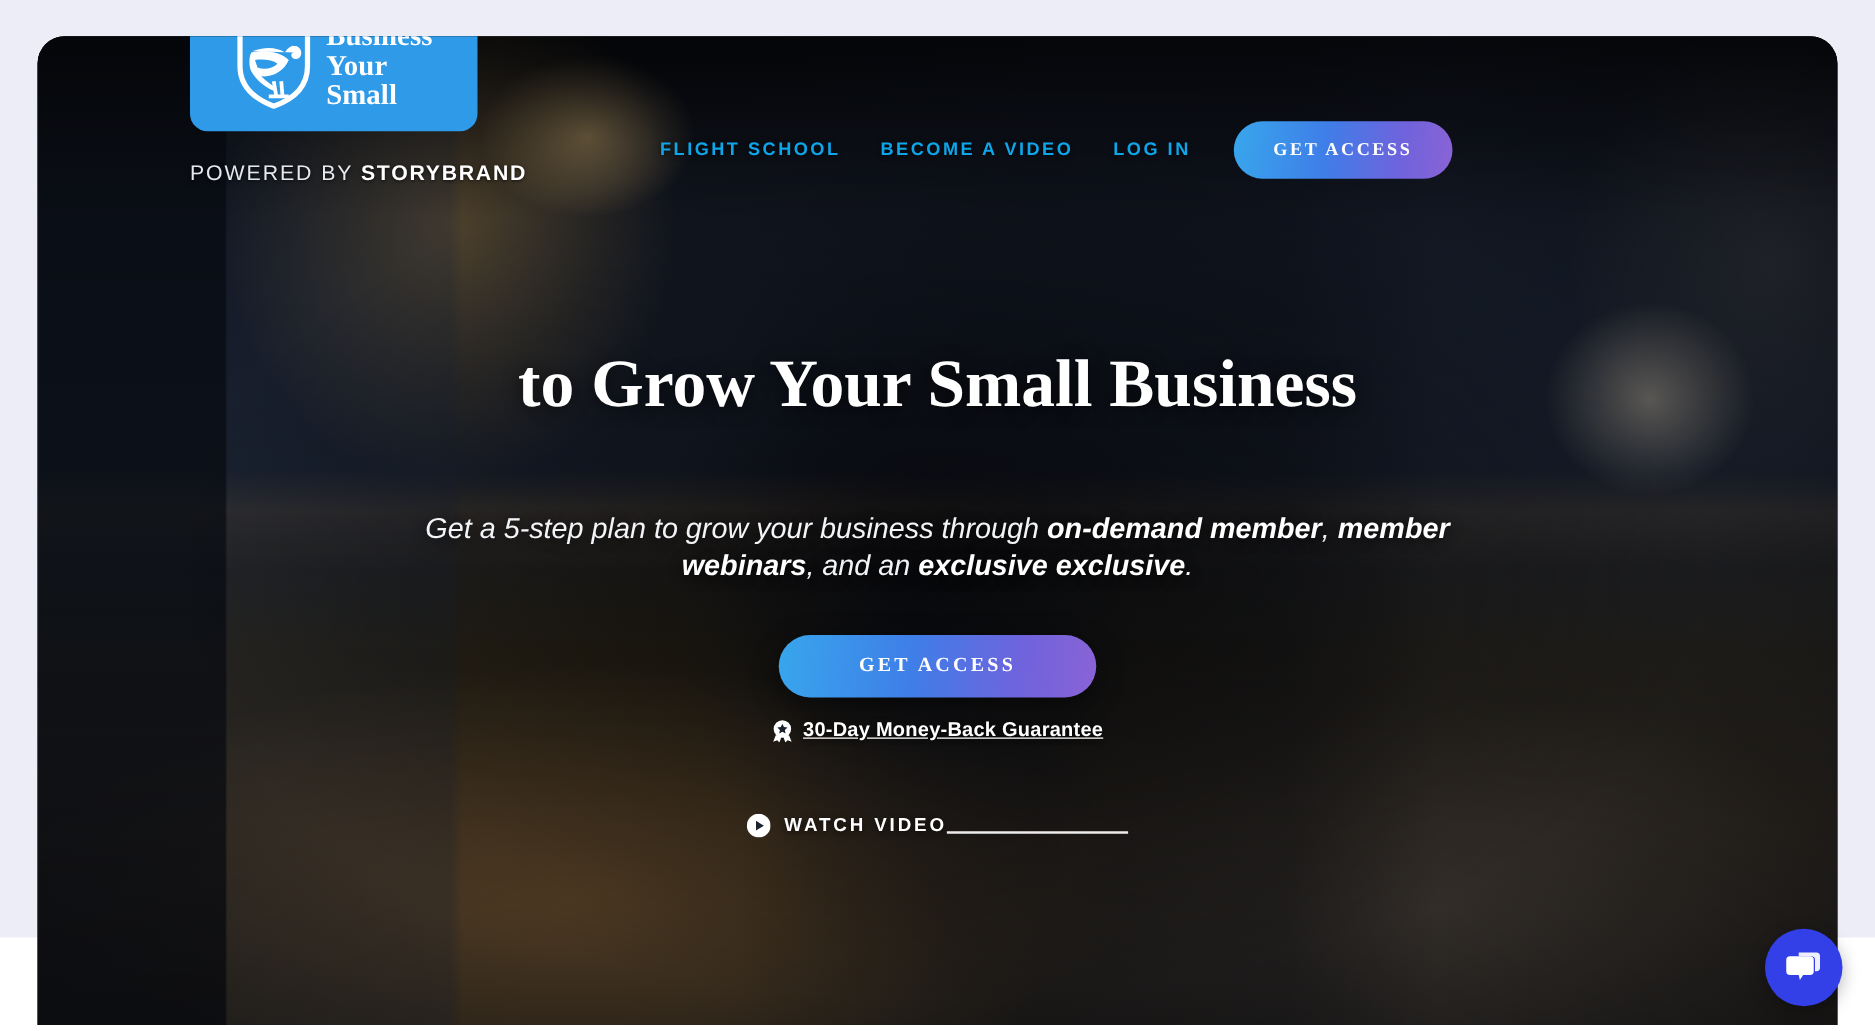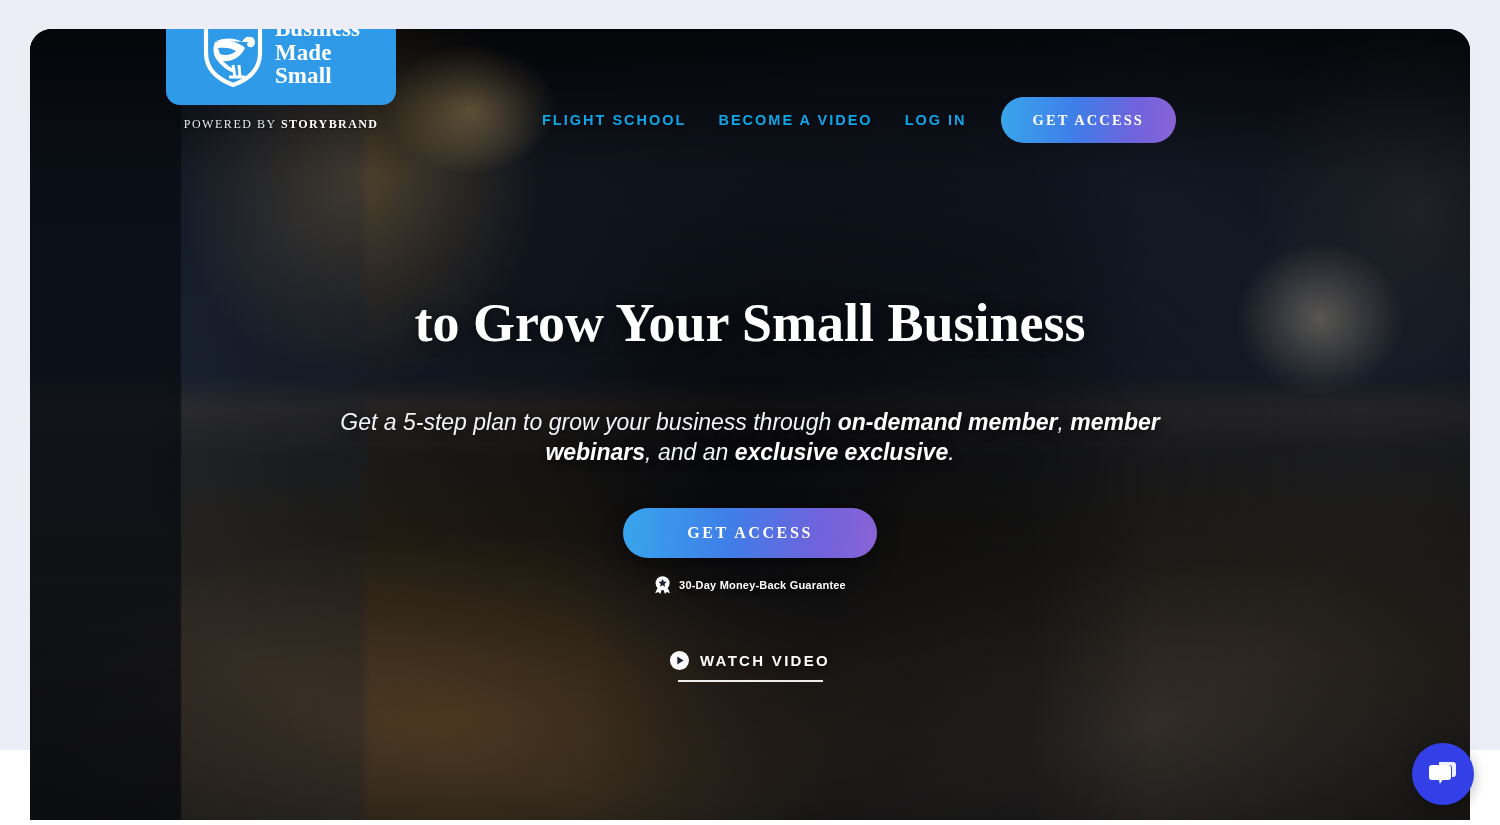--- a/index.html
+++ b/index.html
@@ -87,21 +87,21 @@
     position: absolute;
     inset: 0;
     background:
       radial-gradient(ellipse 760px 420px at 720px 430px, rgba(0,0,0,0.62), rgba(0,0,0,0.18) 62%, rgba(0,0,0,0) 82%),
       linear-gradient(180deg, rgba(0,0,0,0.55) 0%, rgba(0,0,0,0.10) 18%, rgba(0,0,0,0.05) 60%, rgba(0,0,0,0.35) 100%);
   }
 
   
   .site-header {
     position: absolute;
-    left: 14px; top: 0;
+    left: 0; top: 0;
     width: 1220px;
     height: 150px;
     z-index: 20;
   }
 
   .logo-block {
     position: absolute;
     left: 122px;
     top: -29px;
     width: 230px;
@@ -122,28 +122,27 @@
   .logo-words {
     color: #ffffff;
     font-family: "Liberation Serif", serif;
     font-weight: bold;
     font-size: 23px;
     line-height: 1.04;
     text-align: left;
     letter-spacing: .1px;
   }
   .powered-by {
-    margin-top: 12px;
+    margin-top: 24px;
     color: #e7e9ee;
-    font-size: 12px;
+    font-size: 17px;
     letter-spacing: 1.55px;
     font-weight: 400;
     white-space: nowrap;
     text-shadow: 0 1px 3px rgba(0,0,0,.7);
-    font-family: Liberation Serif, serif;
   }
   .powered-by b { font-weight: 700; color: #ffffff; letter-spacing: 1.4px; }
 
   .main-nav {
     position: absolute;
     right: 88px;
     top: 68px;
     display: flex;
     align-items: center;
     gap: 0;
@@ -193,21 +192,21 @@
     position: absolute;
     top: 251px;
     width: 100%;
     font-family: "Liberation Serif", serif;
     font-weight: 700;
     font-size: 54px;
     line-height: 1.0;
     letter-spacing: 0px;
     text-shadow: 0 2px 14px rgba(0,0,0,.65);
   }
-  .headline .l2 { display: block; margin-top: 16px; }
+  .headline .l2 { display: block; }
 
   .subhead {
     position: absolute;
     top: 378px;
     left: 50%;
     transform: translateX(-50%);
     width: 900px;
     font-size: 23px;
     font-style: italic;
     font-weight: 400;
@@ -232,35 +231,36 @@
 
   .guarantee {
     position: absolute;
     top: 547px;
     left: 50%;
     transform: translateX(-50%);
     display: flex;
     align-items: center;
     gap: 8px;
     color: #ffffff;
-    font-size: 11px;
+    font-size: 16px;
     font-weight: 700;
     letter-spacing: .2px;
     white-space: nowrap;
     text-shadow: 0 1px 6px rgba(0,0,0,.7);
+    text-decoration: underline;
   }
   .badge-icon { width: 17px; height: 18px; flex: 0 0 auto; }
 
   .watch-video {
     position: absolute;
     top: 622px;
     left: 50%;
     transform: translateX(-50%);
     display: flex;
-    flex-direction: column;
+    flex-direction: row;
     align-items: center;
     cursor: pointer;
   }
   .watch-row {
     display: flex;
     align-items: center;
     gap: 11px;
     color: #ffffff;
     font-size: 15px;
     font-weight: 700;
@@ -314,21 +314,21 @@
                    c-3 1 -5 -1 -5 -3 c0 -1 1 -2 2 -2" fill="#ffffff"></path>
           <path d="M13 23 c12 -3 24 0 30 6 c-4 9 -13 14 -22 13 c4 4 8 7 12 9
                    l-1 3 c-8 -3 -15 -9 -19 -16 c-2 -4 -2 -11 0 -15 Z" fill="#ffffff"></path>
           <path d="M16 29 c7 -1 14 0 18 3 c-4 4 -11 5 -16 3 Z" fill="#2e9ae8"></path>
           <path d="M31 46 l2 12 M37 46 l1 12" stroke="#ffffff" stroke-width="3" fill="none"></path>
           <path d="M27 58 h16" stroke="#ffffff" stroke-width="3" fill="none"></path>
           <circle cx="48" cy="16" r="1.9" fill="#2e9ae8"></circle>
         </svg>
         <div class="logo-words">
           <div>Business</div>
-          <div>Made</div>
+          <div>Your</div>
           <div>Small</div>
         </div>
       </div>
       <div class="powered-by"><span>POWERED BY </span><b>STORYBRAND</b></div>
     </div>
 
     <nav class="main-nav">
       <a class="nav-link" href="#">FLIGHT SCHOOL</a>
       <a class="nav-link" href="#">BECOME A VIDEO</a>
       <a class="nav-link" href="#">LOG IN</a>

